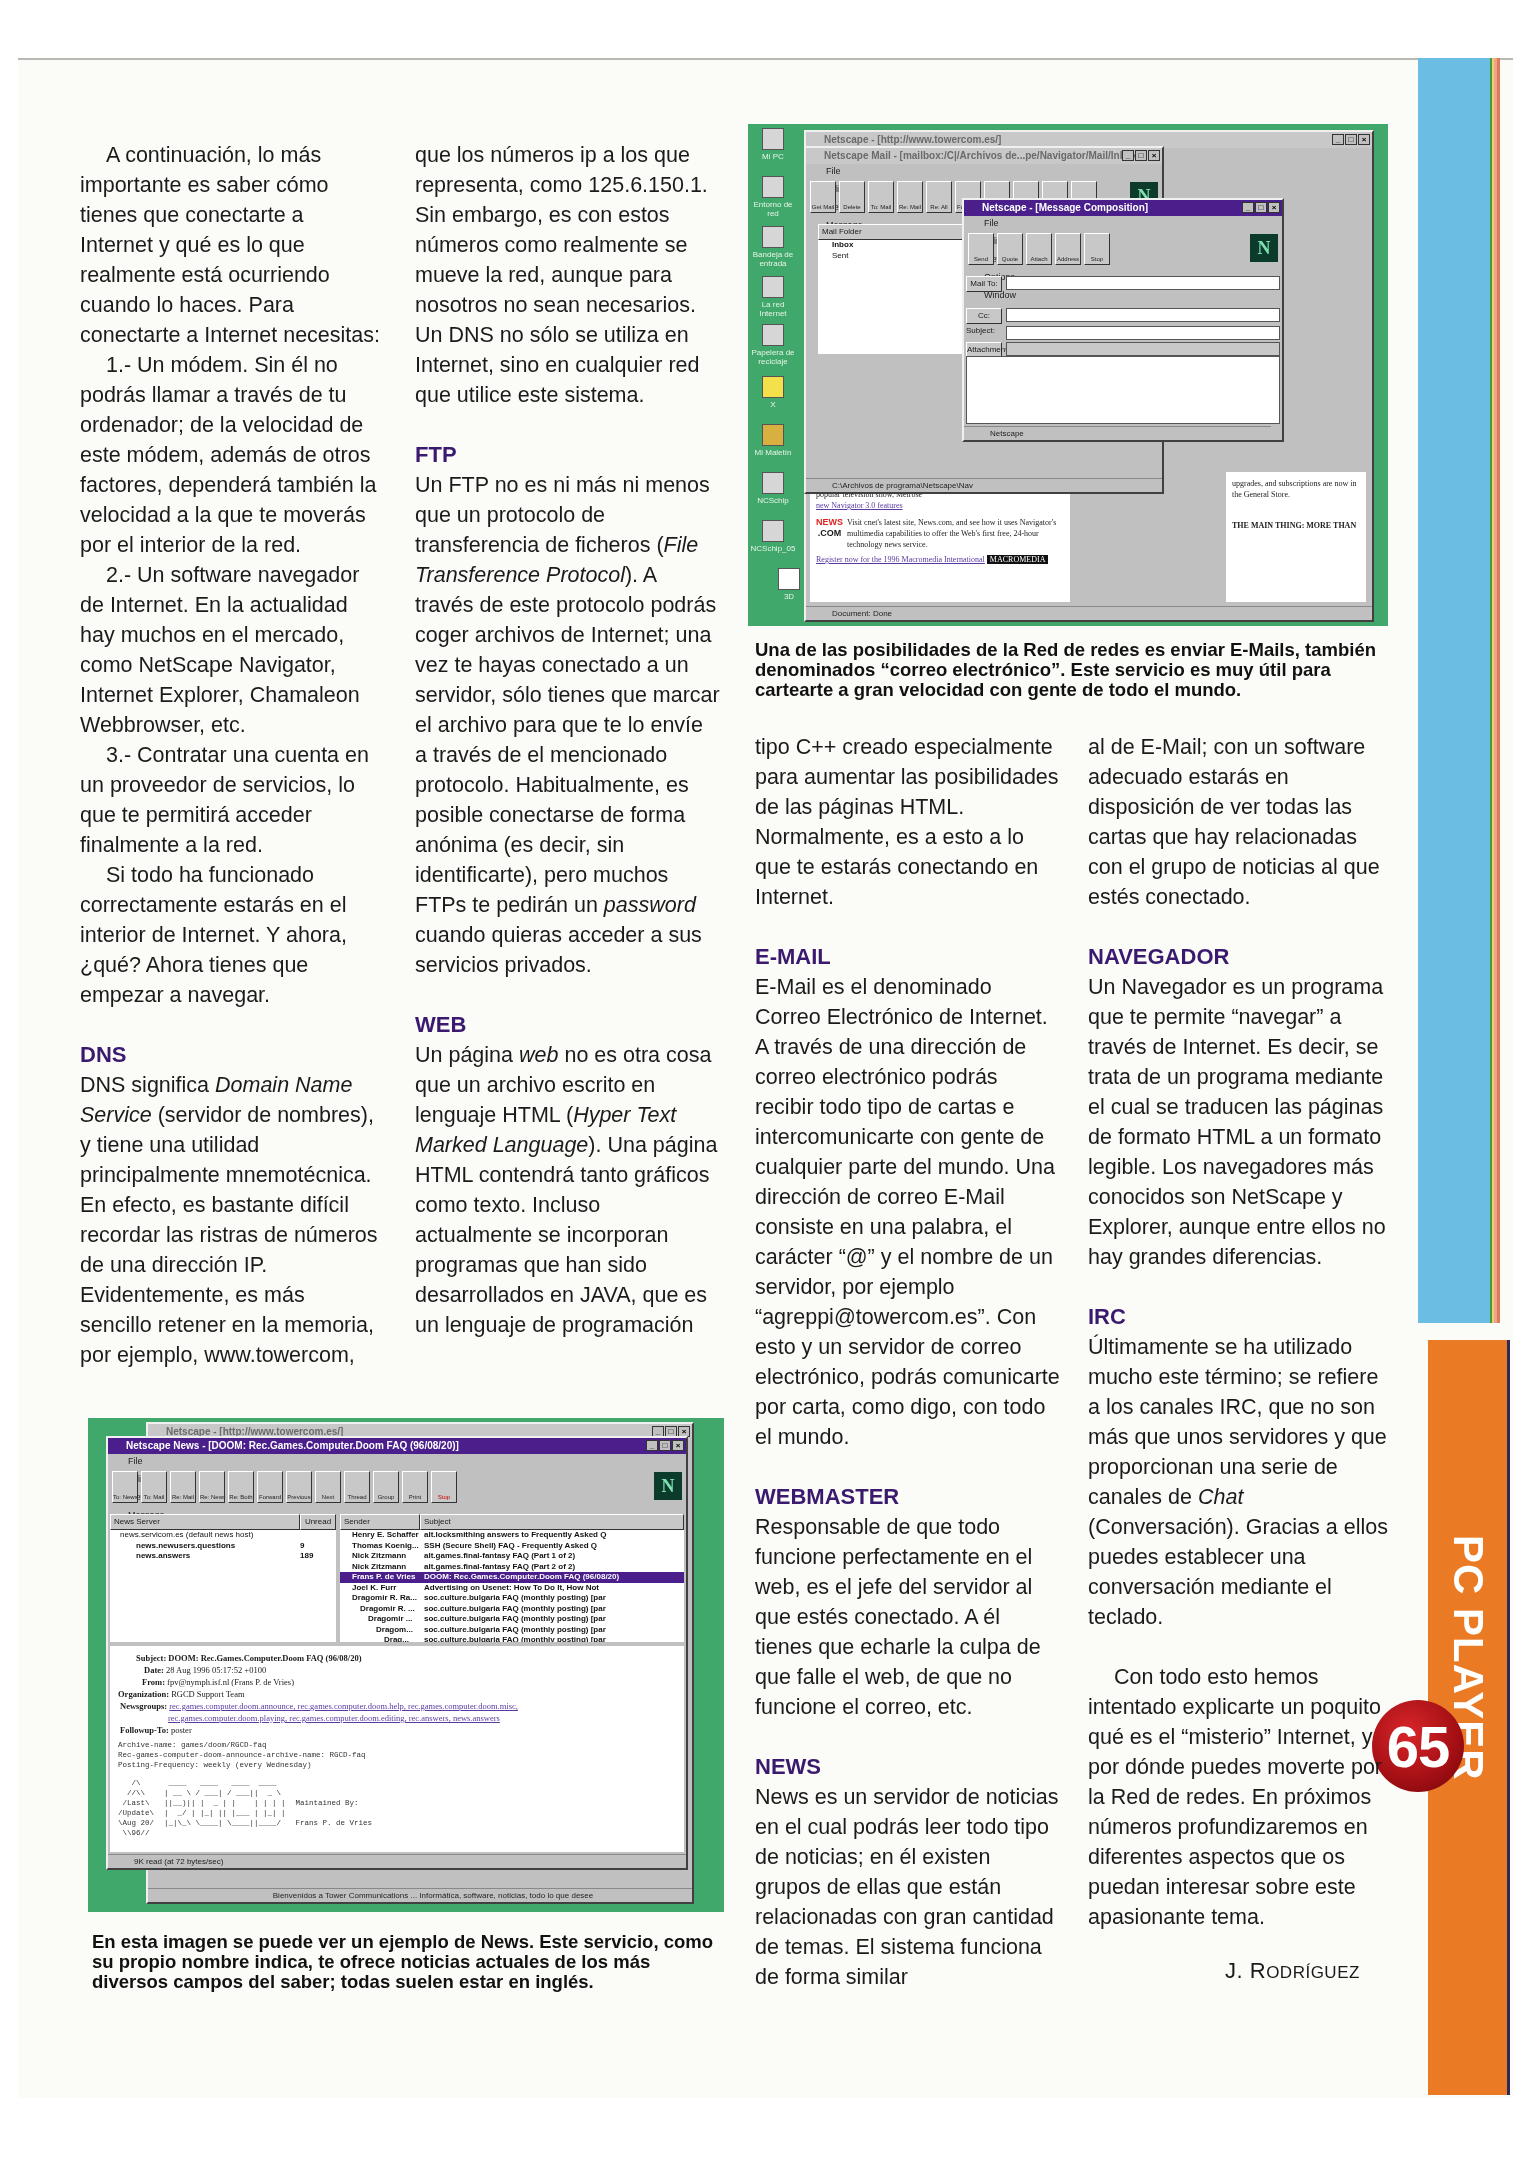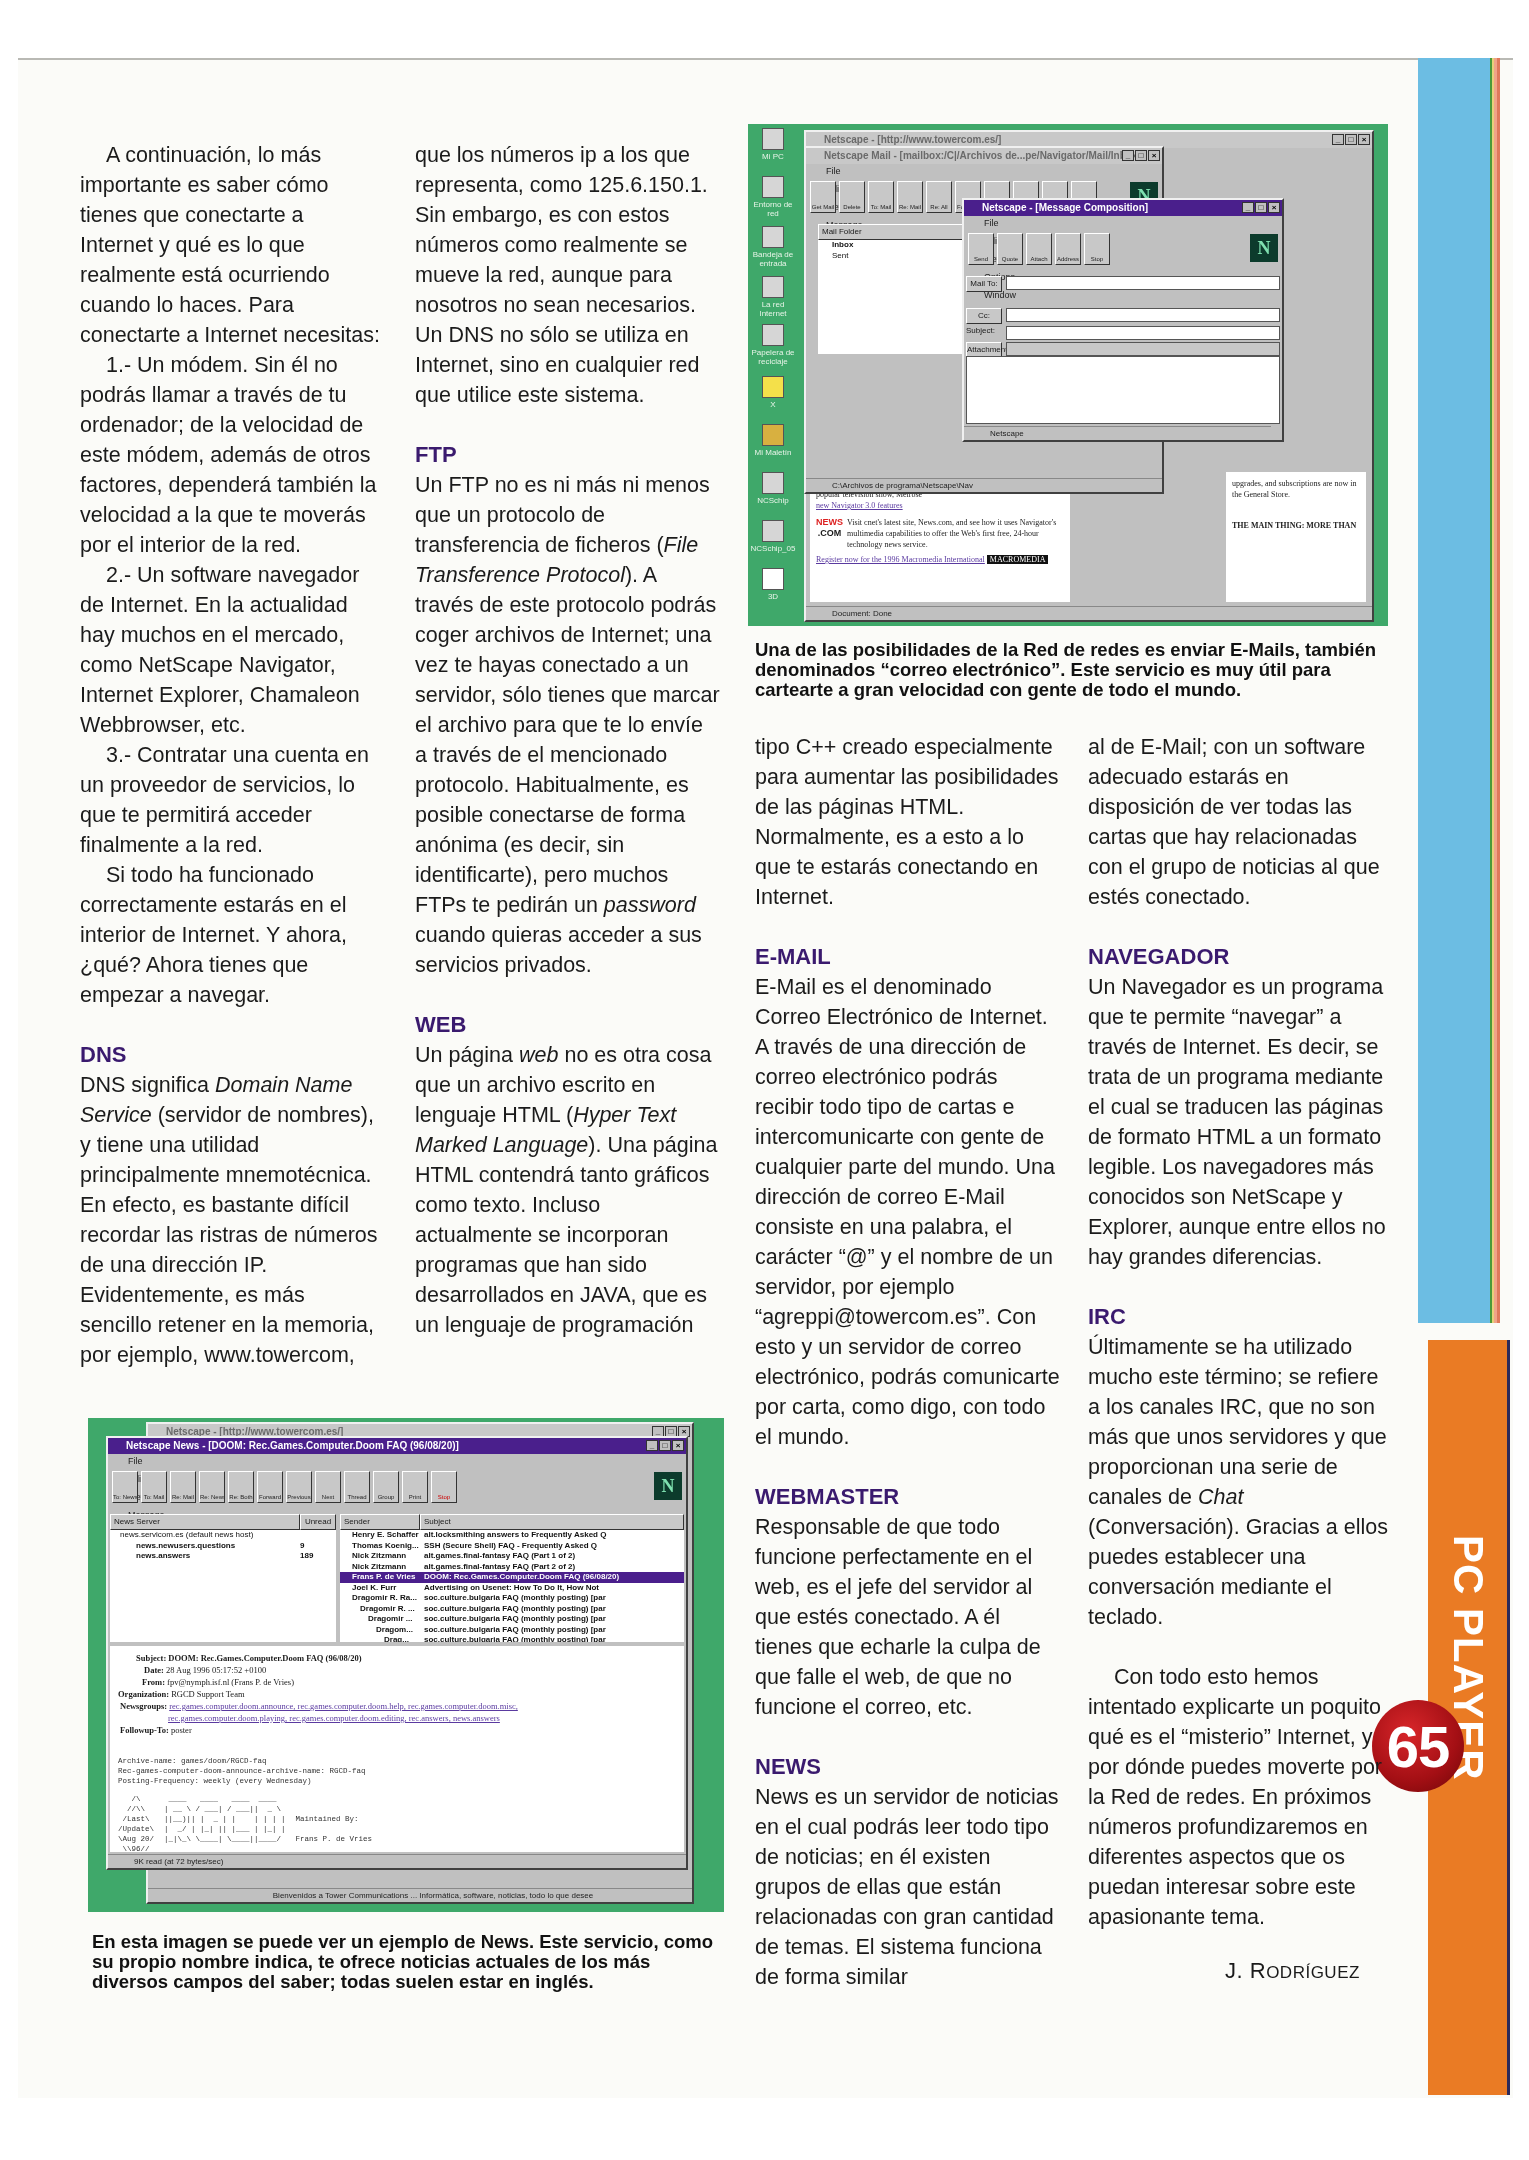--- a/index.html
+++ b/index.html
@@ -121,21 +121,21 @@
 <div class="shot shot1">
   <div class="desk-icon" style="left:2px;top:4px"><span class="gly"></span><span>Mi PC</span></div>
   <div class="desk-icon" style="left:2px;top:52px"><span class="gly"></span><span>Entorno de red</span></div>
   <div class="desk-icon" style="left:2px;top:102px"><span class="gly"></span><span>Bandeja de entrada</span></div>
   <div class="desk-icon" style="left:2px;top:152px"><span class="gly"></span><span>La red Internet</span></div>
   <div class="desk-icon" style="left:2px;top:200px"><span class="gly"></span><span>Papelera de reciclaje</span></div>
   <div class="desk-icon" style="left:2px;top:252px"><span class="gly" style="background:#f4e04a"></span><span>X</span></div>
   <div class="desk-icon" style="left:2px;top:300px"><span class="gly" style="background:#d8b040"></span><span>Mi Maletín</span></div>
   <div class="desk-icon" style="left:2px;top:348px"><span class="gly"></span><span>NCSchip</span></div>
   <div class="desk-icon" style="left:2px;top:396px"><span class="gly"></span><span>NCSchip_05</span></div>
-  <div class="desk-icon" style="left:2px;top:444px"><span class="gly" style="background:#fff"></span><span>3D</span></div>
+  <div class="desk-icon" style="left:18px;top:444px"><span class="gly" style="background:#fff"></span><span>3D</span></div>
 
   <div class="win" style="left:56px;top:6px;width:570px;height:492px">
     <div class="titlebar"><span>Netscape - [http://www.towercom.es/]</span><span class="btns">
           <span>_</span>
           <span>□</span>
           <span>×</span>
         </span></div>
     <div class="white" style="position:absolute;left:4px;top:340px;width:260px;height:130px;padding:6px">
       <div class="tiny">Spelling Entertainment Group</div>
       <div class="tiny">popular television show, Melrose</div>
@@ -344,21 +344,21 @@
     </div>
 
     <div class="white" style="position:absolute;left:2px;top:208px;right:2px;bottom:16px;padding:6px 8px;overflow:hidden;font-family:'Liberation Serif',serif;font-size:8.5px;line-height:12px">
       <div style="padding-left:18px"><b>Subject:</b> <b>DOOM: Rec.Games.Computer.Doom FAQ (96/08/20)</b></div>
       <div style="padding-left:26px"><b>Date:</b> <span>28 Aug 1996 05:17:52 +0100</span></div>
       <div style="padding-left:24px"><b>From:</b> <span>fpv@nymph.isf.nl (Frans P. de Vries)</span></div>
       <div><b>Organization:</b> <span>RGCD Support Team</span></div>
       <div style="padding-left:2px"><b>Newsgroups:</b> <span class="link">rec.games.computer.doom.announce, rec.games.computer.doom.help, rec.games.computer.doom.misc,</span></div>
       <div style="padding-left:50px"><span class="link">rec.games.computer.doom.playing, rec.games.computer.doom.editing, rec.answers, news.answers</span></div>
       <div style="padding-left:2px"><b>Followup-To:</b> <span>poster</span></div>
-      <div class="mono" style="margin-top:20px">Archive-name: games/doom/RGCD-faq
+      <div class="mono" style="margin-top:4px">Archive-name: games/doom/RGCD-faq
 Rec-games-computer-doom-announce-archive-name: RGCD-faq
 Posting-Frequency: weekly (every Wednesday)</div>
       <div style="display:flex;gap:10px;margin-top:8px">
         <div class="mono">   /\
   //\\
  /Last\
 /Update\
 \Aug 20/
  \\96//</div>
         <div class="mono"> ____   ____   ____  ____

